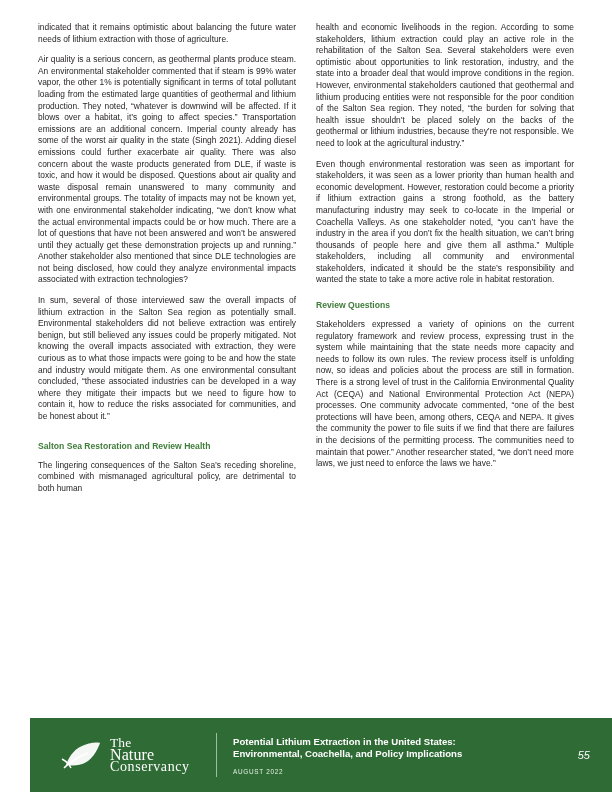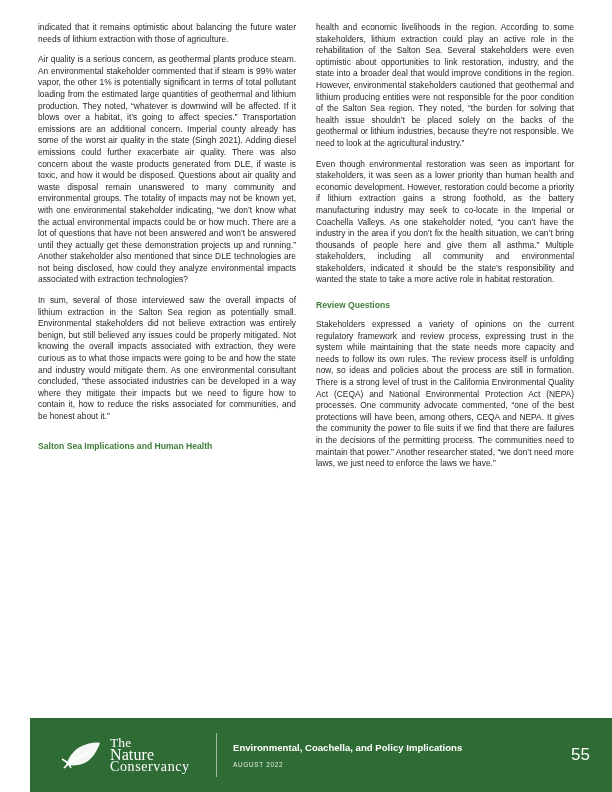--- a/index.html
+++ b/index.html
@@ -106,37 +106,39 @@
   }
   .footer-date {
     font-size: 6.4px;
     letter-spacing: .7px;
     margin-top: 7px;
     color: #e8f0e6;
   }
   .footer-page {
     flex: 0 0 auto;
     color: #ffffff;
-    font-size: 17px;
+    font-size: 11px;
     padding-left: 12px;
+    font-style: italic;
   }
   .col-left p.body:first-child { margin-top: 0; }
 </style>
 </head>
 <body>
 
 <div class="page">
 
   <div class="content">
 
     <div class="col col-left">
       <p class="body">indicated that it remains optimistic about balancing the future water needs of lithium extraction with those of agriculture.</p>
       <p class="body">Air quality is a serious concern, as geothermal plants produce steam. An environmental stakeholder commented that if steam is 99% water vapor, the other 1% is potentially significant in terms of total pollutant loading from the estimated large quantities of geothermal and lithium production. They noted, “whatever is downwind will be affected. If it blows over a habitat, it’s going to affect species.” Transportation emissions are an additional concern. Imperial county already has some of the worst air quality in the state (Singh 2021). Adding diesel emissions could further exacerbate air quality. There was also concern about the waste products generated from DLE, if waste is toxic, and how it would be disposed. Questions about air quality and waste disposal remain unanswered to many community and environmental groups. The totality of impacts may not be known yet, with one environmental stakeholder indicating, “we don’t know what the actual environmental impacts could be or how much. There are a lot of questions that have not been answered and won’t be answered until they actually get these demonstration projects up and running.” Another stakeholder also mentioned that since DLE technologies are not being disclosed, how could they analyze environmental impacts associated with extraction technologies?</p>
       <p class="body">In sum, several of those interviewed saw the overall impacts of lithium extraction in the Salton Sea region as potentially small. Environmental stakeholders did not believe extraction was entirely benign, but still believed any issues could be properly mitigated. Not knowing the overall impacts associated with extraction, they were curious as to what those impacts were going to be and how the state and industry would mitigate them. As one environmental consultant concluded, “these associated industries can be developed in a way where they mitigate their impacts but we need to figure how to contain it, how to reduce the risks associated for communities, and be honest about it.”</p>
-      <h2 class="section">Salton Sea Implications and Human Health</h2>
+      <h2 class="section">Salton Sea Restoration and Review Health</h2>
+      <p class="body">The lingering consequences of the Salton Sea’s receding shoreline, combined with mismanaged agricultural policy, are detrimental to both human</p>
     </div>
 
     <div class="col col-right">
       <p class="body">health and economic livelihoods in the region. According to some stakeholders, lithium extraction could play an active role in the rehabilitation of the Salton Sea. Several stakeholders were even optimistic about opportunities to link restoration, industry, and the state into a broader deal that would improve conditions in the region. However, environmental stakeholders cautioned that geothermal and lithium producing entities were not responsible for the poor condition of the Salton Sea region. They noted, “the burden for solving that health issue shouldn’t be placed solely on the backs of the geothermal or lithium industries, because they’re not responsible. We need to look at the agricultural industry.”</p>
       <p class="body">Even though environmental restoration was seen as important for stakeholders, it was seen as a lower priority than human health and economic development. However, restoration could become a priority if lithium extraction gains a strong foothold, as the battery manufacturing industry may seek to co-locate in the Imperial or Coachella Valleys. As one stakeholder noted, “you can’t have the industry in the area if you don’t fix the health situation, we can’t bring thousands of people here and give them all asthma.” Multiple stakeholders, including all community and environmental stakeholders, indicated it should be the state’s responsibility and wanted the state to take a more active role in habitat restoration.</p>
       <h2 class="section tight">Review Questions</h2>
       <p class="body">Stakeholders expressed a variety of opinions on the current regulatory framework and review process, expressing trust in the system while maintaining that the state needs more capacity and needs to follow its own rules. The review process itself is unfolding now, so ideas and policies about the process are still in formation. There is a strong level of trust in the California Environmental Quality Act (CEQA) and National Environmental Protection Act (NEPA) processes. One community advocate commented, “one of the best protections will have been, among others, CEQA and NEPA. It gives the community the power to file suits if we find that there are failures in the decisions of the permitting process. The communities need to maintain that power.” Another researcher stated, “we don’t need more laws, we just need to enforce the laws we have.”</p>
     </div>
 
   </div>
@@ -155,19 +157,20 @@
         </span>
         <span class="logo-text">
           <span class="l1">The</span>
           <span class="l2">Nature</span>
           <span class="l3">Conservancy</span>
         </span>
       </div>
     </div>
     <div class="footer-divider"></div>
     <div class="footer-mid">
+      <p class="footer-title">Potential Lithium Extraction in the United States:</p>
       <p class="footer-title">Environmental, Coachella, and Policy Implications</p>
       <div class="footer-date">AUGUST 2022</div>
     </div>
     <div class="footer-page">55</div>
   </div>
 
 </div>
 
 </body></html>

